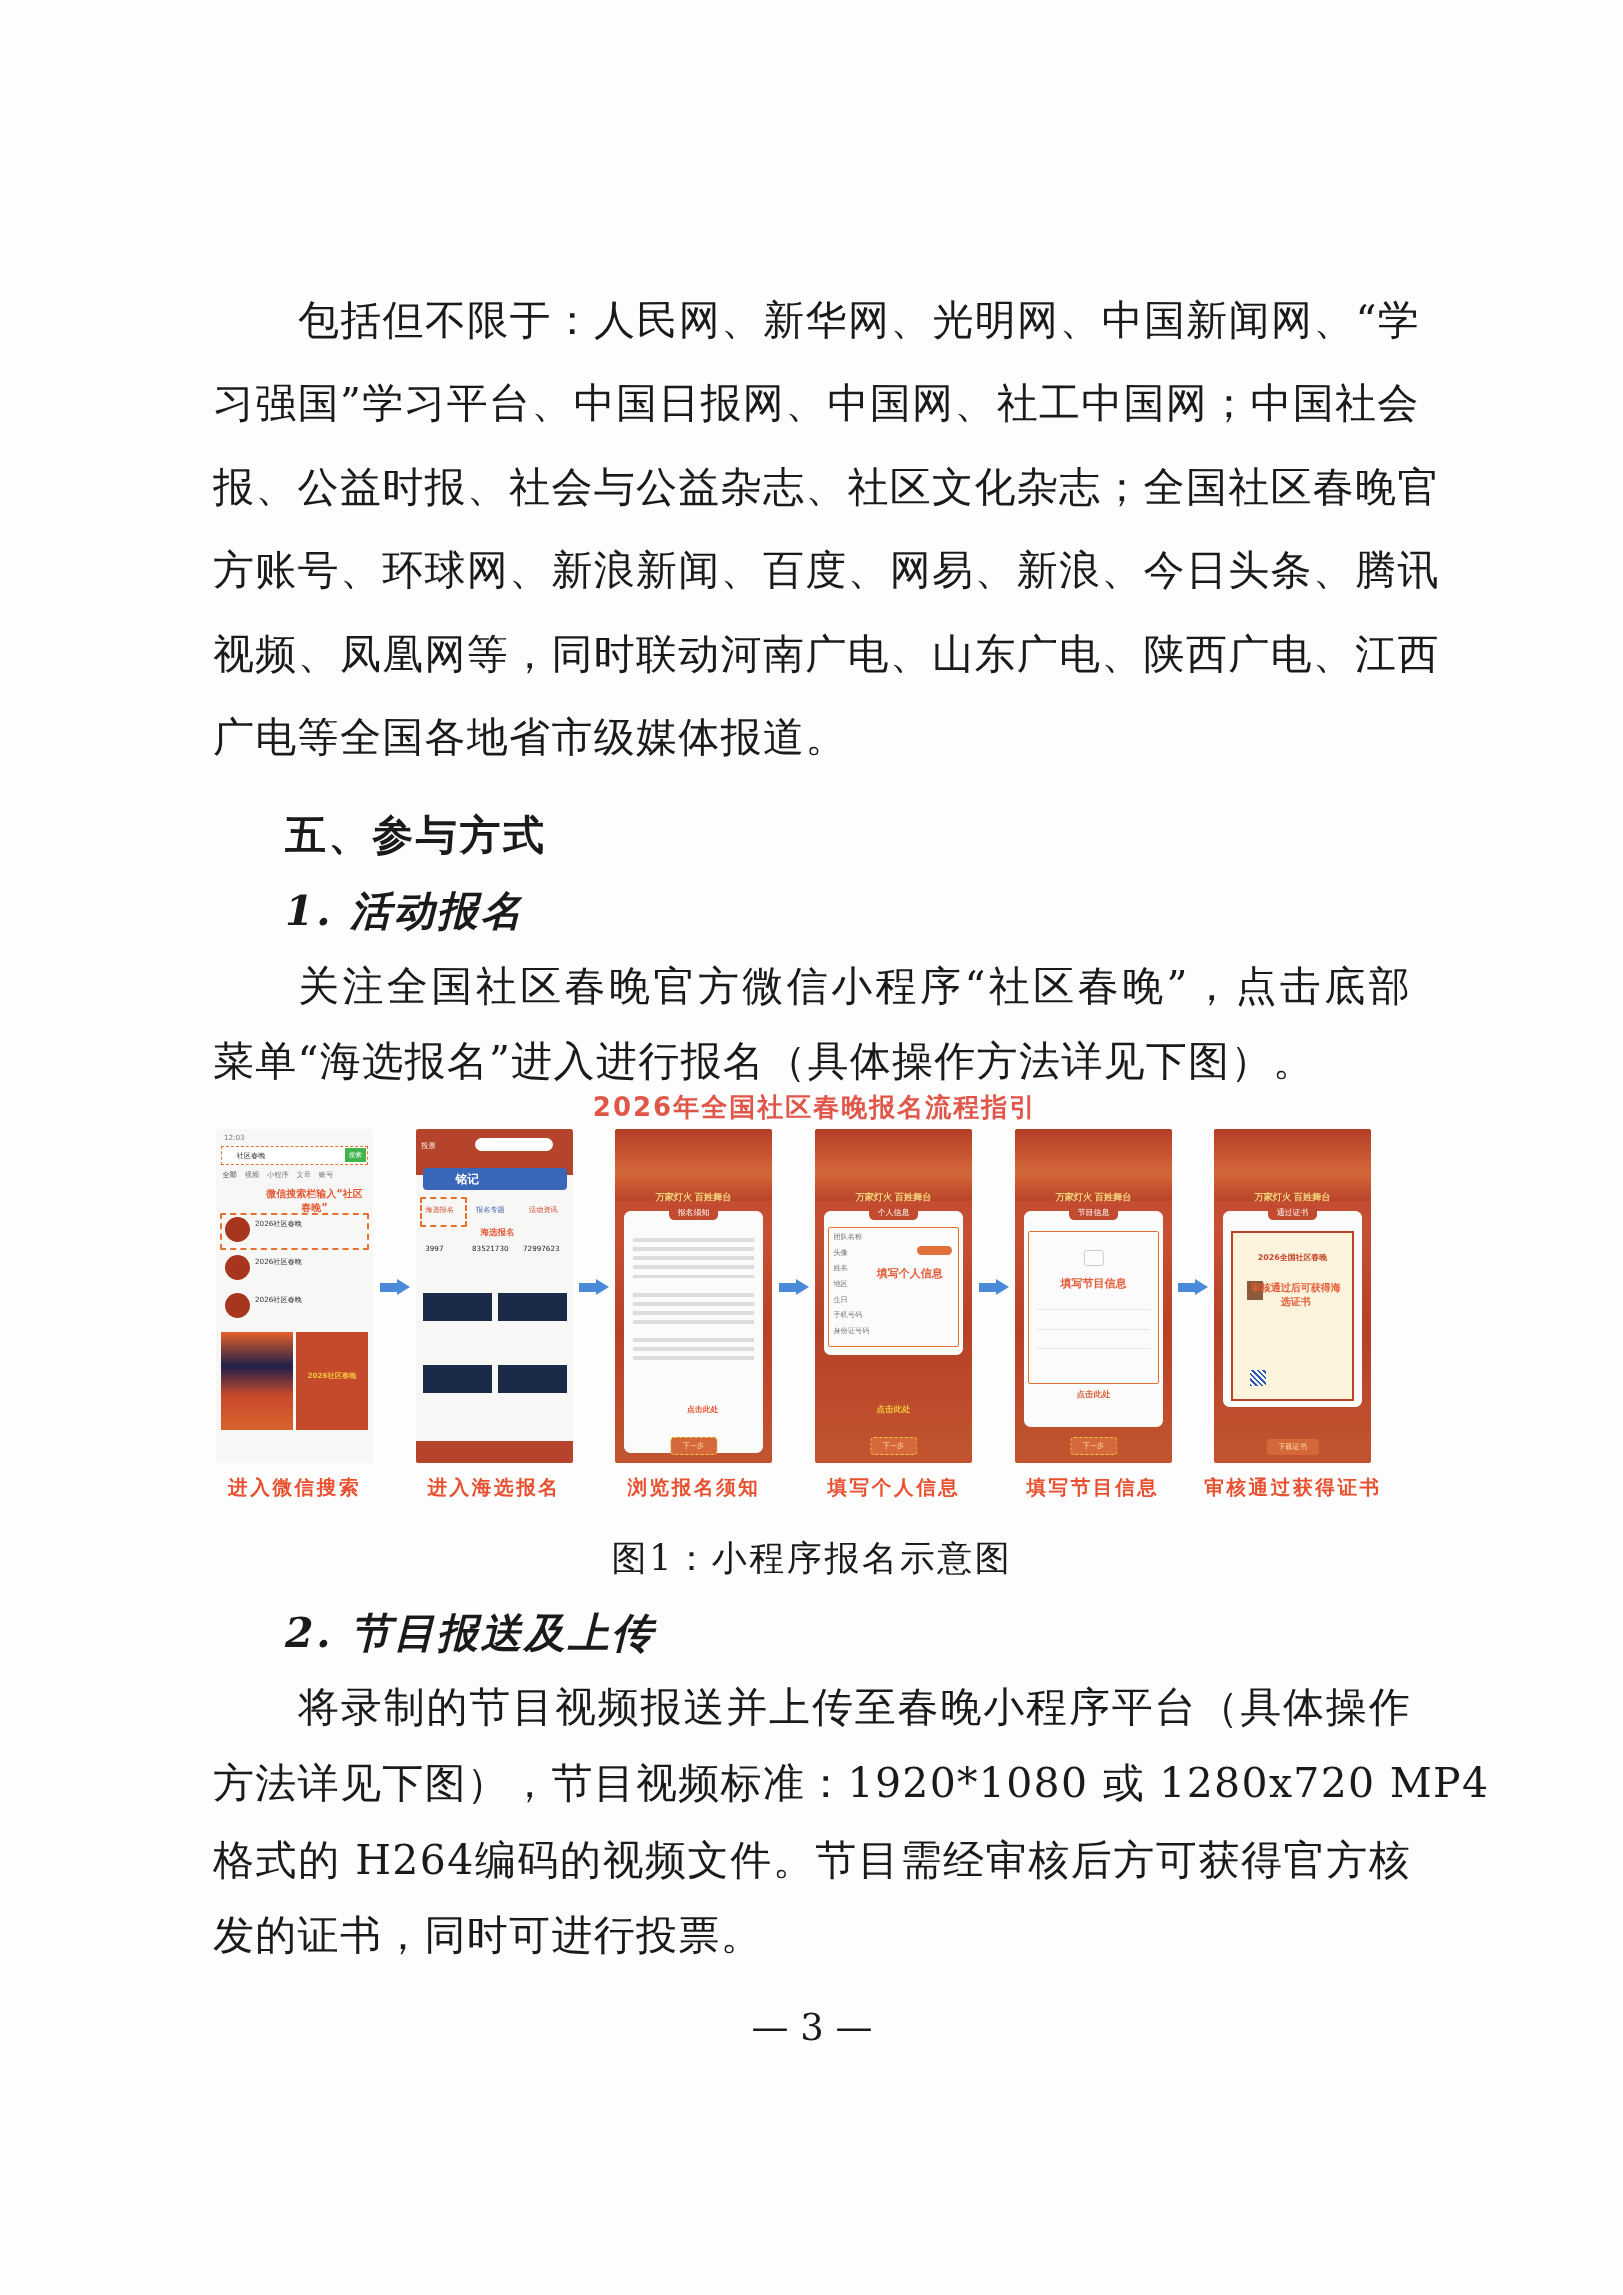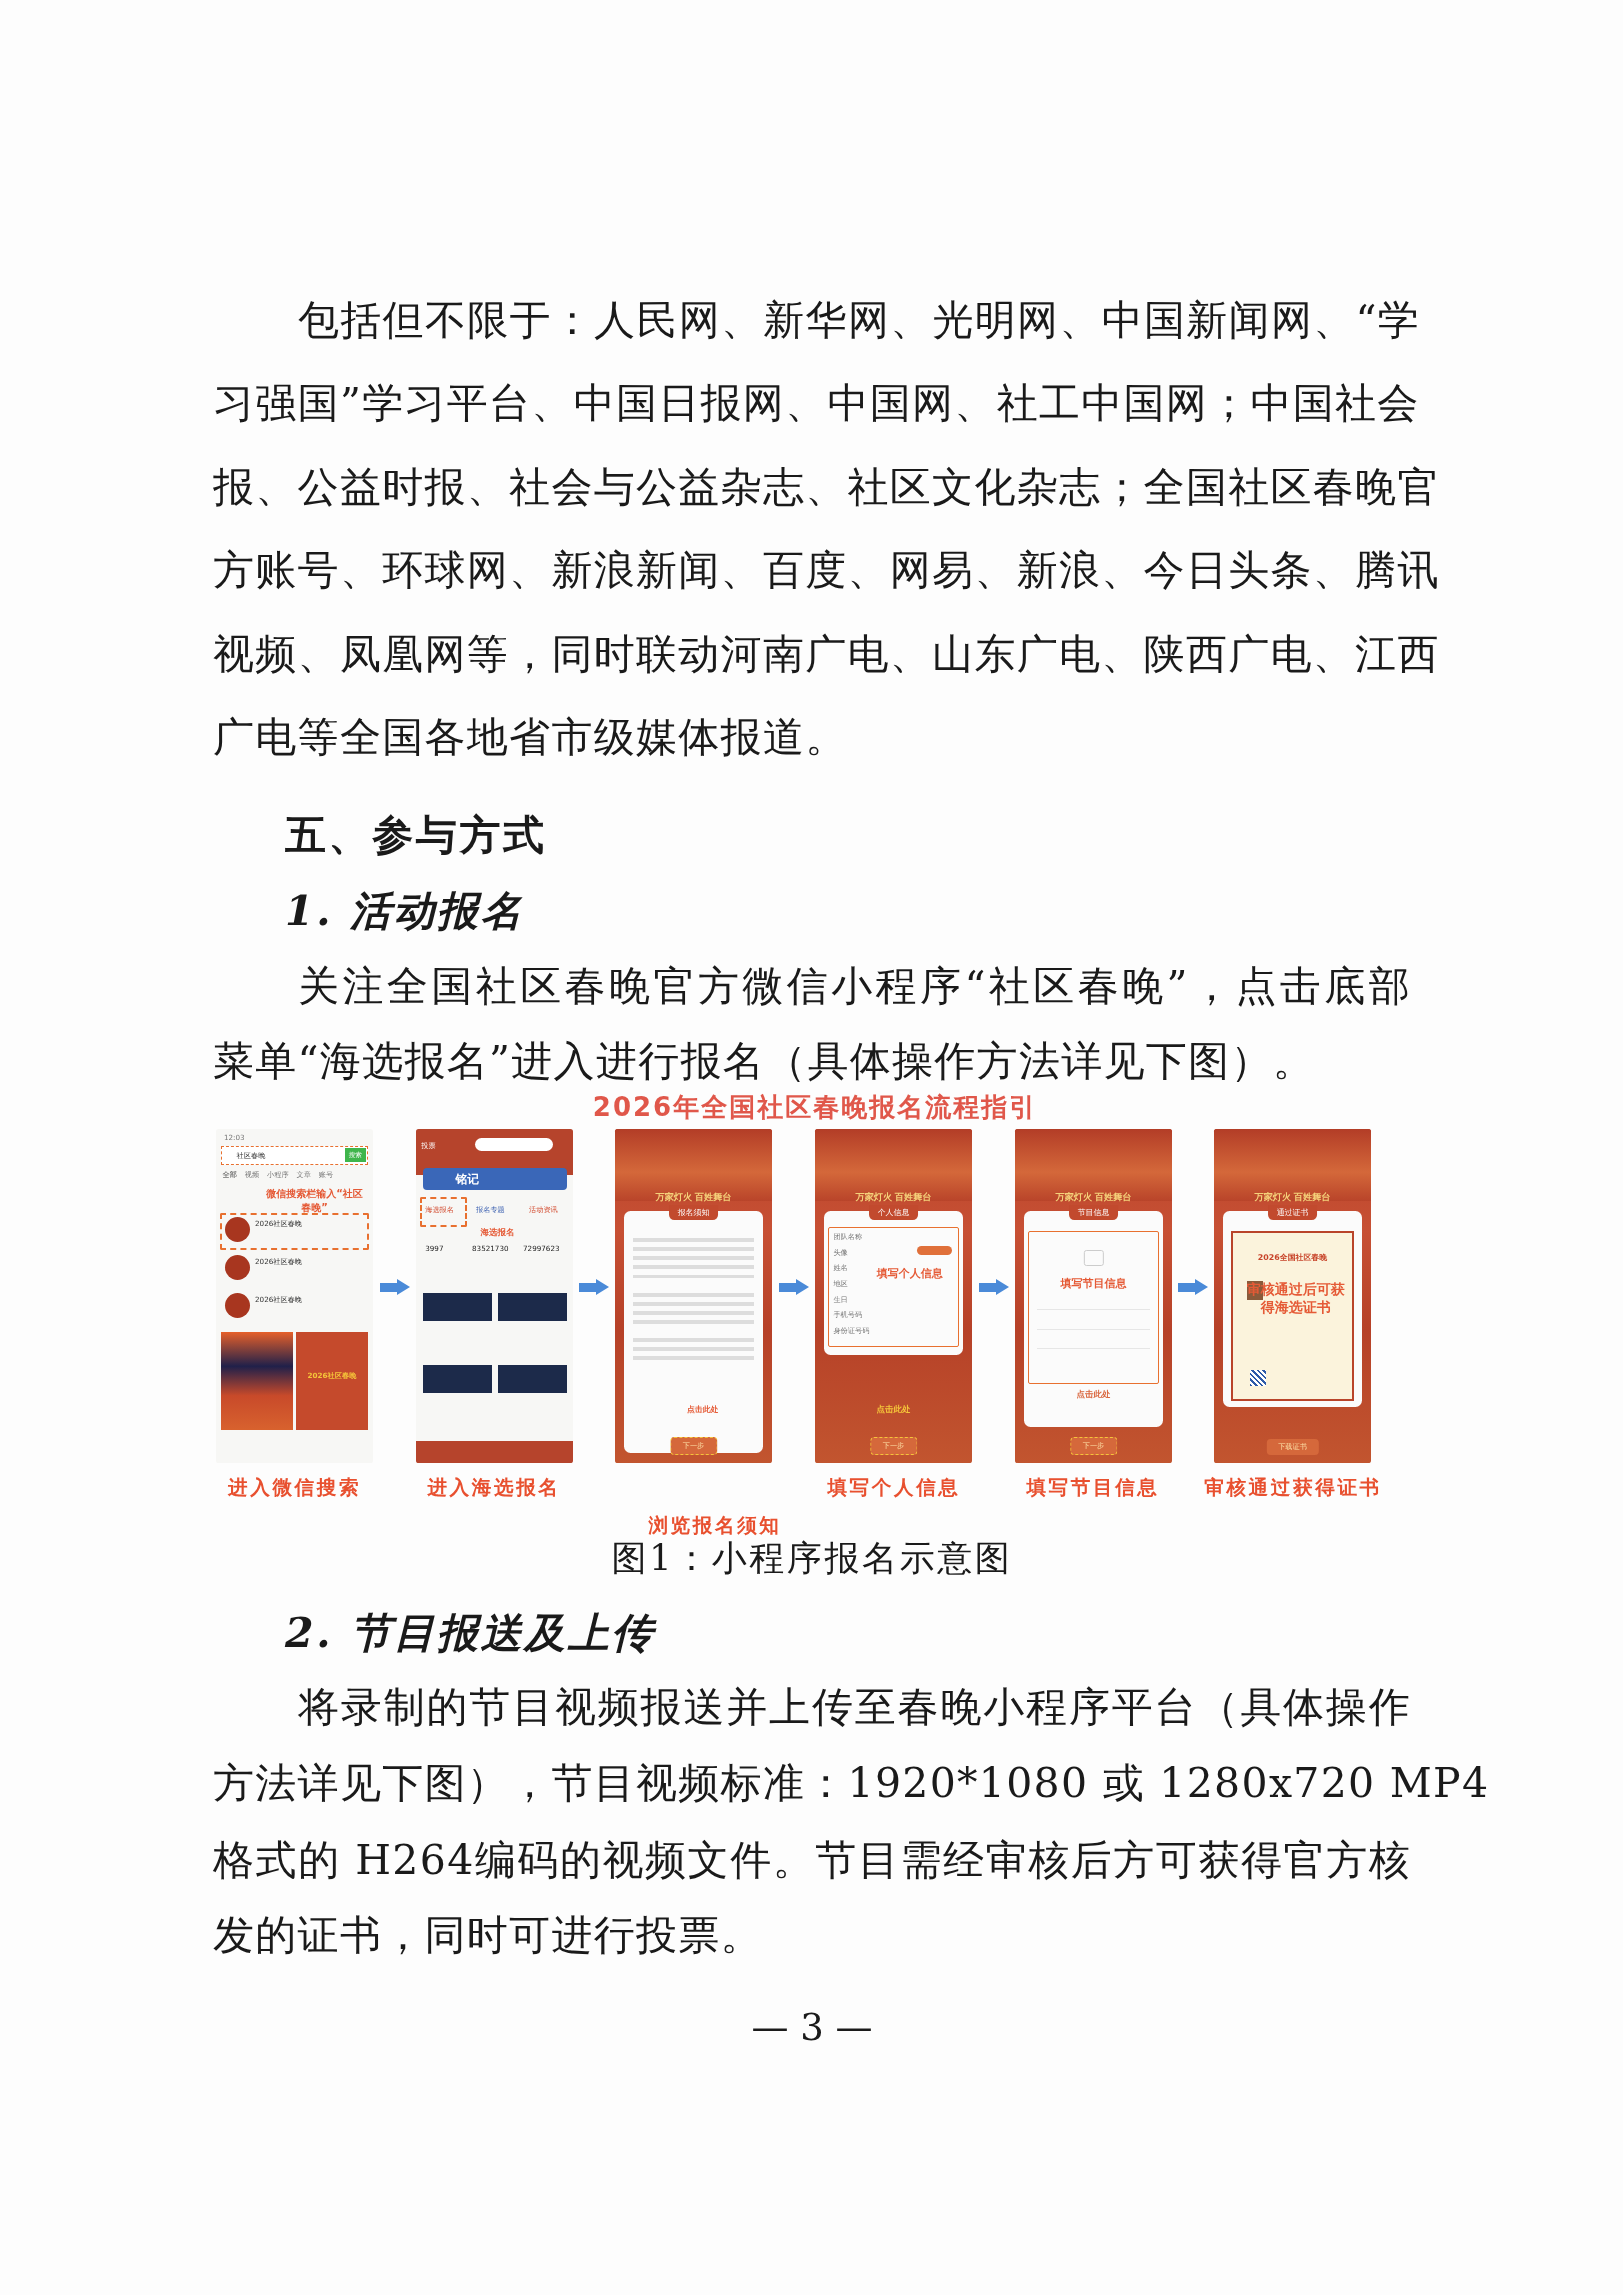--- a/index.html
+++ b/index.html
@@ -146,21 +146,21 @@
             <div style="height:3.9px;background:#ddd;margin:5.2px 0;"></div>
           <div style="height:3.9px;background:#ddd;margin:5.2px 0;"></div>
             <div style="height:3.9px;background:#ddd;margin:14.4px 0 5.2px;"></div>
           <div style="height:3.9px;background:#ddd;margin:5.2px 0;"></div>
             <div style="height:3.9px;background:#ddd;margin:5.2px 0;"></div>
         </div>
         <div class="overlay" style="left:39px;top:193px;width:79px;font-size:7.9px;">点击此处</div>
       </div>
       <div class="btn" style="bottom:7.9px;">下一步</div>
     </div>
-    <div class="step-label" style="left:404px;margin-top:38px;">浏览报名须知</div>
+    <div class="step-label" style="left:383px;">浏览报名须知</div>
     <div class="arrow" style="left:563px;">
         <div class="shaft"></div>
         <div class="head"></div>
       </div>
 
     <div class="screen red" style="left:599px;">
       <div class="banner">
           <div class="banner-text">万家灯火 百姓舞台</div>
         </div>
       <div class="card" style="top:82px;height:144px;">
@@ -209,21 +209,21 @@
 
     <div class="screen red" style="left:998px;">
       <div class="banner">
           <div class="banner-text">万家灯火 百姓舞台</div>
         </div>
       <div class="card" style="top:82px;height:196px;">
         <div class="card-tab">通过证书</div>
         <div style="position:absolute;left:7.9px;right:7.9px;top:19.6px;bottom:6.5px;border:2px solid #b9442a;background:#fbf3dc;">
           <div class="overlay" style="left:0;right:0;top:19.6px;font-size:7.9px;color:#c8442a;">2026全国社区春晚</div>
           <div style="position:absolute;left:14.4px;top:48px;width:15.7px;height:19.6px;background:#8a5a3a;"></div>
-          <div class="overlay" style="left:13px;right:6.5px;top:48px;font-size:14px;">审核通过后可获得海选证书</div>
+          <div class="overlay" style="left:13px;right:6.5px;top:48px;font-size:10px;">审核通过后可获得海选证书</div>
           <div style="position:absolute;left:17px;bottom:13px;width:15.7px;height:15.7px;background:repeating-linear-gradient(45deg,#2d5aa8 0 2px,#fff 2px 3.9px);"></div>
         </div>
       </div>
       <div class="btn" style="bottom:7.9px;border-style:none;">下载证书</div>
     </div>
     <div class="step-label" style="left:982px;">审核通过获得证书</div>
   </div>
 
   <div class="caption" style="top:1535px">图1：小程序报名示意图</div>
 

